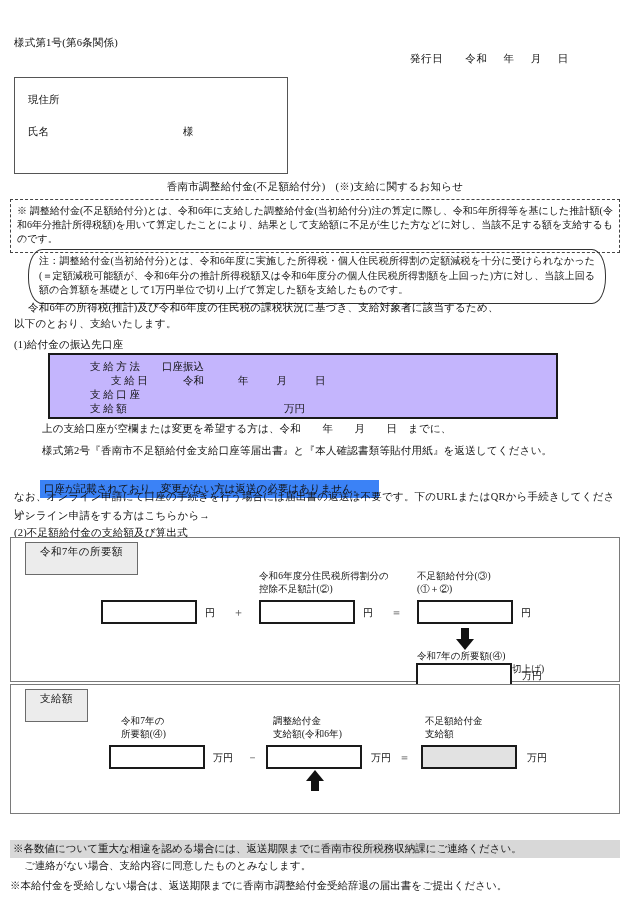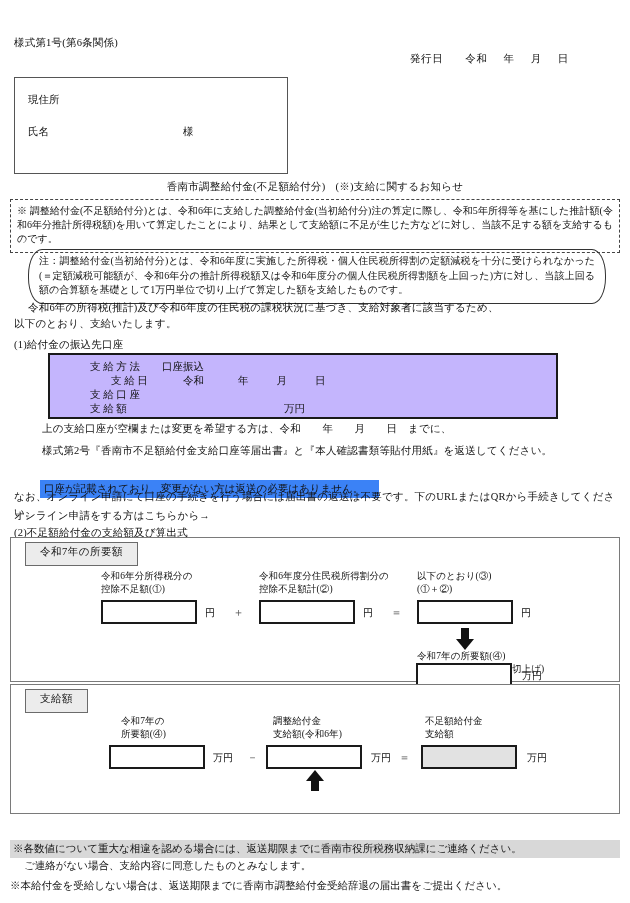--- a/index.html
+++ b/index.html
@@ -91,21 +91,21 @@
     position:absolute;left:10px;top:537px;width:610px;height:145px;
     border:1px solid #7a7a7a;box-sizing:border-box;background:#fff;
   }
   .calc-wrap2{
     position:absolute;left:10px;top:684px;width:610px;height:130px;
     border:1px solid #7a7a7a;box-sizing:border-box;background:#fff;
   }
   .tab{
     position:absolute;left:14px;top:4px;
     border:1px solid #6b6b6b;background:#ececec;
-    font-size:10.5px;padding:2px 14px 6px 14px;
+    font-size:10.5px;padding:2px 14px 15px 14px;
     letter-spacing:.5px;
   }
 
   .cap{position:absolute;font-size:9.5px;line-height:1.35;letter-spacing:.1px;}
 
   .ibox{
     position:absolute;border:2px solid #1a1a1a;background:#fff;
     width:96px;height:24px;box-sizing:border-box;
   }
   .ibox.gray{background:#e2e2e2;}
@@ -197,38 +197,34 @@
   <div class="p p4">様式第2号『香南市不足額給付金支給口座等届出書』と『本人確認書類等貼付用紙』を返送してください。</div>
   <div class="hl-band">口座が記載されており、変更がない方は返送の必要はありません。</div>
   <div class="p p6">オンライン申請をする方はこちらから→</div>
   <div class="p p5">なお、オンライン申請にて口座の手続きを行う場合には届出書の返送は不要です。下のURLまたはQRから手続きしてください。</div>
 
   <div class="p sec2">(2)不足額給付金の支給額及び算出式</div>
 
   <div class="calc-wrap">
     <div class="tab">令和7年の所要額</div>
 
-    <div class="cap" style="left:90px;top:32px;">
-      <span>令和6年分所得税分の</span><br>
-      <span>控除不足額(①)</span>
-    </div>
     <div class="ibox" style="left:90px;top:62px;"></div>
     <div class="unit" style="left:194px;top:68px;">円</div>
     <div class="op" style="left:222px;top:67px;">＋</div>
 
     <div class="cap" style="left:248px;top:32px;">
       <span>令和6年度分住民税所得割分の</span><br>
       <span>控除不足額計(②)</span>
     </div>
     <div class="ibox" style="left:248px;top:62px;"></div>
     <div class="unit" style="left:352px;top:68px;">円</div>
     <div class="op" style="left:380px;top:67px;">＝</div>
 
     <div class="cap" style="left:406px;top:32px;">
-      <span>以下のとおり(③)</span><br>
+      <span>不足額給付分(③)</span><br>
       <span>(①＋②)</span>
     </div>
     <div class="ibox" style="left:406px;top:62px;"></div>
     <div class="unit" style="left:510px;top:68px;">円</div>
 
     <div class="arrow-down" style="left:445px;top:90px;">
       <div class="stem"></div>
         <div class="head"></div>
     </div>
 

